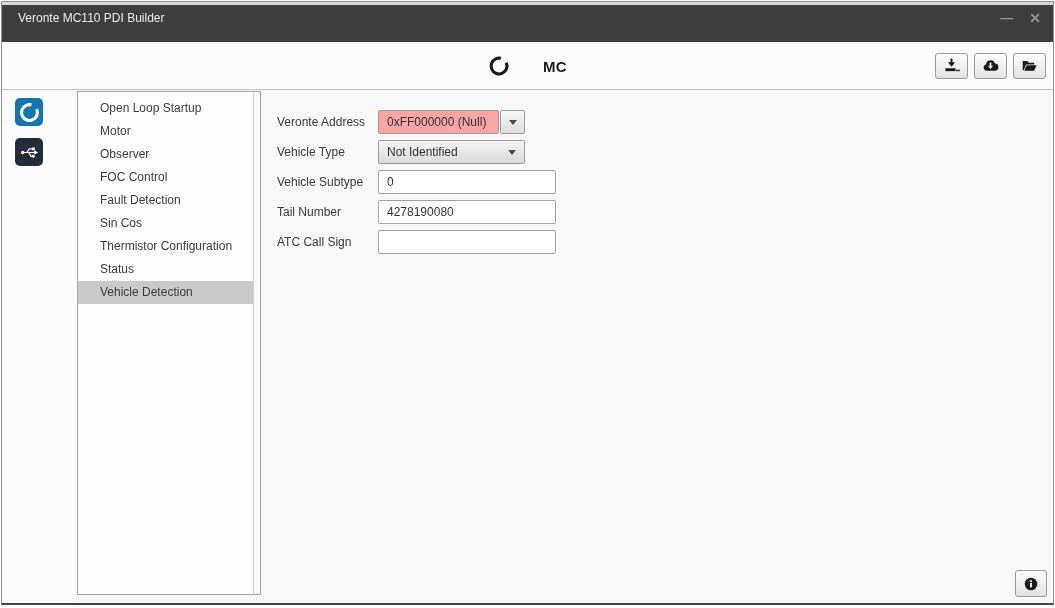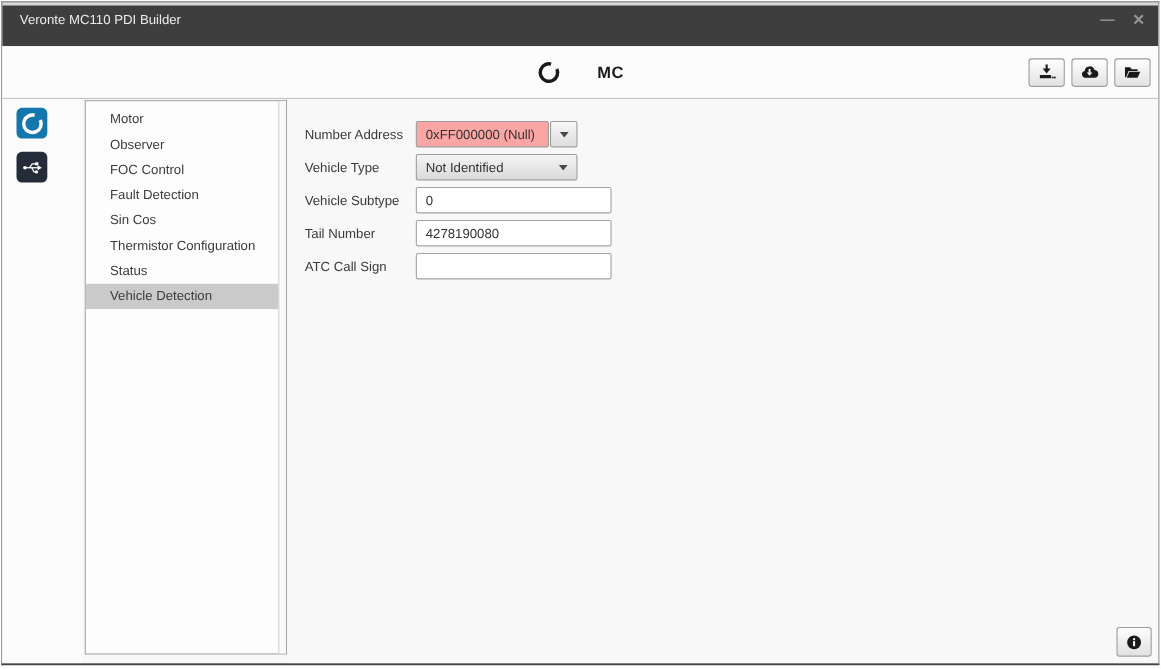--- a/index.html
+++ b/index.html
@@ -200,36 +200,37 @@
               </g>
               <path d="M8.8 12 L11.8 7.9 H15.5" fill="none" stroke="currentColor" stroke-width="1.3"></path>
               <path d="M11.3 12 L13.6 16.4 H15.2" fill="none" stroke="currentColor" stroke-width="1.3"></path>
             </svg>
           </span>
         </div>
       </div>
 
     <div class="menu-panel">
       <ul class="menu-list">
+          <li class="menu-item">Open Loop Startup</li>
           <li class="menu-item">Motor</li>
           <li class="menu-item">Observer</li>
           <li class="menu-item">FOC Control</li>
           <li class="menu-item">Fault Detection</li>
           <li class="menu-item">Sin Cos</li>
           <li class="menu-item">Thermistor Configuration</li>
           <li class="menu-item">Status</li>
           <li class="menu-item selected">Vehicle Detection</li>
         </ul>
       <div class="menu-scrollbar"></div>
     </div>
 
     <div class="content">
       <div class="form">
           <div class="frow">
-            <div class="flabel">Number Address</div>
+            <div class="flabel">Veronte Address</div>
             <div class="combo">
               <input class="combo-input" placeholder="" value="0xFF000000 (Null)" style="">
               <button class="combo-btn">
                 <span class="caret"></span>
               </button>
             </div>
           </div>
           <div class="frow">
             <div class="flabel">Vehicle Type</div>
             <div class="dropdown">

